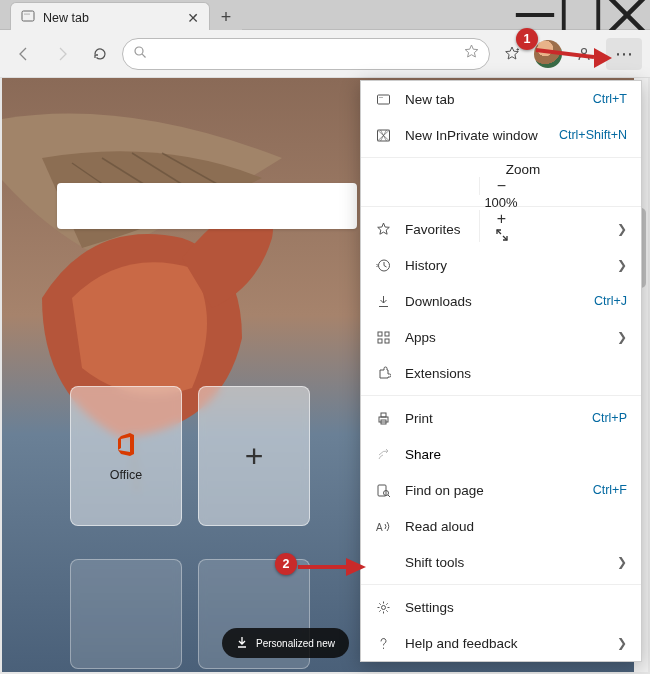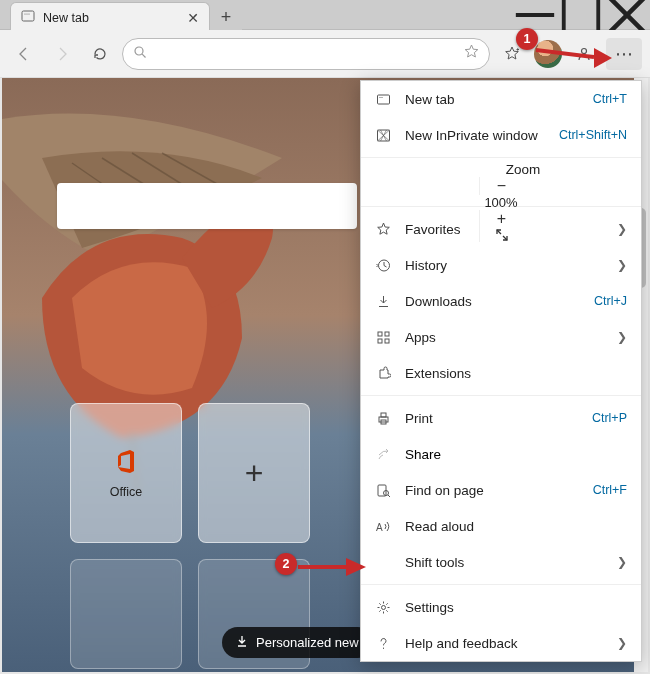--- a/index.html
+++ b/index.html
@@ -26,30 +26,30 @@
     .profile { width: 28px; height: 28px; border-radius: 50%; background: radial-gradient(circle at 40% 30%, #e8b389 0 30%, #9c6e4a 31% 60%, #3a6b46 61% 100%); }
     .more-btn { width: 36px; height: 32px; display: flex; align-items: center; justify-content: center; font-size: 18px; color: #444; border-radius: 4px; background: #e1e1e1; }
 
     
     .content { position: absolute; top: 78px; left: 2px; right: 2px; bottom: 2px; overflow: hidden; background: linear-gradient(to bottom, #8a6a57 0%, #a6836c 40%, #6a8096 60%, #4a6079 100%); }
     .bird { position: absolute; top: 20px; left: -20px; width: 420px; height: 400px; }
     .bird svg { width: 100%; height: 100%; }
 
     .searchbar { position: absolute; top: 105px; left: 55px; width: 300px; height: 46px; background: #fff; border-radius: 4px; box-shadow: 0 1px 3px rgba(0,0,0,0.15); }
 
-    .tiles { position: absolute; top: 325px; left: 68px; display: flex; gap: 16px; }
+    .tiles { position: absolute; top: 308px; left: 68px; display: flex; gap: 16px; }
     .tile { width: 112px; height: 140px; background: rgba(255,255,255,0.45); backdrop-filter: blur(4px); border: 1px solid rgba(255,255,255,0.55); border-radius: 8px; display: flex; flex-direction: column; align-items: center; justify-content: center; gap: 10px; }
     .tile .glyph { font-size: 32px; font-weight: 300; color: #333; }
     .tile .office { width: 28px; height: 28px; }
     .tile .label { font-size: 12.5px; color: #222; }
 
     .tiles2 { position: absolute; top: 481px; left: 68px; display: flex; gap: 16px; }
     .tiles2 .tile { height: 110px; background: rgba(255,255,255,0.15); border: 1px solid rgba(255,255,255,0.35); }
 
-    .pill { position: absolute; bottom: 14px; left: 220px; background: rgba(10,10,10,0.85); color: #fff; font-size: 13px; padding: 8px 14px; border-radius: 20px; display: flex; align-items: center; gap: 8px; }
+    .pill { position: absolute; bottom: 14px; left: 220px; background: rgba(10,10,10,0.85); color: #fff; font-size: 10px; padding: 8px 14px; border-radius: 20px; display: flex; align-items: center; gap: 8px; }
 
     
     .menu { position: absolute; top: 80px; right: 8px; width: 282px; background: #fff; border: 1px solid #ccc; box-shadow: 0 4px 18px rgba(0,0,0,0.25); font-size: 13.5px; color: #222; }
     .menu .item { display: flex; align-items: center; height: 36px; padding: 0 14px; gap: 14px; }
     .menu .item .ico { width: 16px; display: flex; align-items: center; justify-content: center; color: #555; }
     .menu .item .ico svg { width: 15px; height: 15px; }
     .menu .item .lbl { flex: 1; }
     .menu .item .cut { color: #0369a1; font-size: 12.5px; }
     .menu .item .chev { color: #666; font-size: 12px; }
     .menu .item.disabled { color: #000000; }

